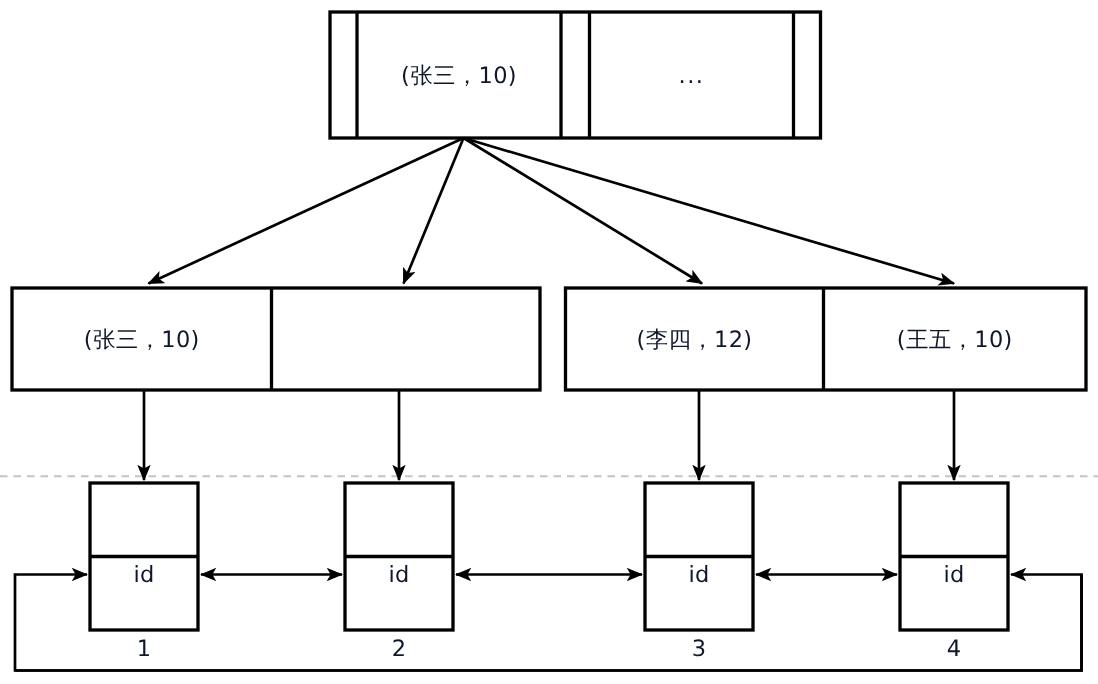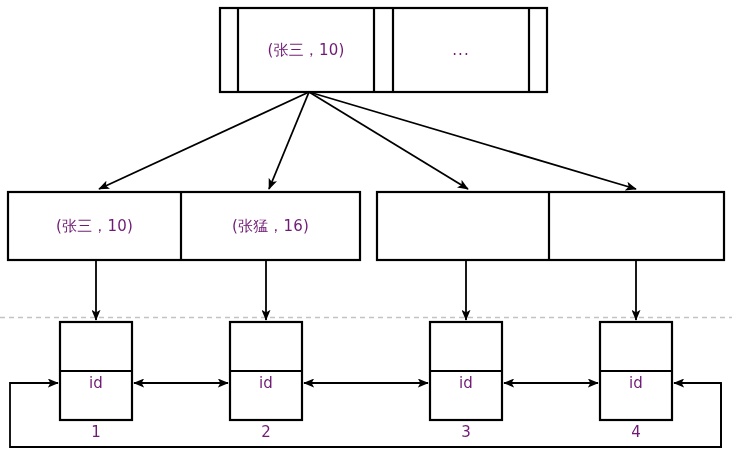--- a/index.html
+++ b/index.html
@@ -22,21 +22,21 @@
     left: 0;
     top: 0;
     width: 732px;
     height: 456px;
   }
   .node-cell-text {
     position: absolute;
     display: flex;
     align-items: center;
     justify-content: center;
-    color: #701a75;
+    color: #0f172a;
     font-size: 15px;
     letter-spacing: 0.2px;
     white-space: nowrap;
     pointer-events: none;
   }
   .leaf-text {
     font-size: 15px;
     margin-top: 36px;
   }
   .ellipsis-text {
@@ -125,24 +125,27 @@
   <div class="node-cell-text" style="left:238px; top:8px; width:136px; height:84px;">
     <span>(张三，10)</span>
   </div>
   <div class="node-cell-text ellipsis-text" style="left:393px; top:8px; width:136px; height:84px;">
     <span>...</span>
   </div>
 
   <div class="node-cell-text" style="left:8px; top:192px; width:173px; height:68px;">
     <span>(张三，10)</span>
   </div>
-  <div class="node-cell-text" style="left:181px; top:192px; width:179px; height:68px;">
-    <span>(张猛，16)</span>
+
+  <div class="node-cell-text" style="left:377px; top:192px; width:172px; height:68px;">
+    <span>(李四，12)</span>
   </div>
-
+  <div class="node-cell-text" style="left:549px; top:192px; width:175px; height:68px;">
+    <span>(王五，10)</span>
+  </div>
 
   <div class="node-cell-text leaf-text" style="left:60px; top:322px; width:72px; height:49px;">
     <span>id</span>
   </div>
   <div class="node-cell-text leaf-text" style="left:60px; top:371px; width:72px; height:49px;">
     <span>1</span>
   </div>
 
   <div class="node-cell-text leaf-text" style="left:230px; top:322px; width:72px; height:49px;">
     <span>id</span>

